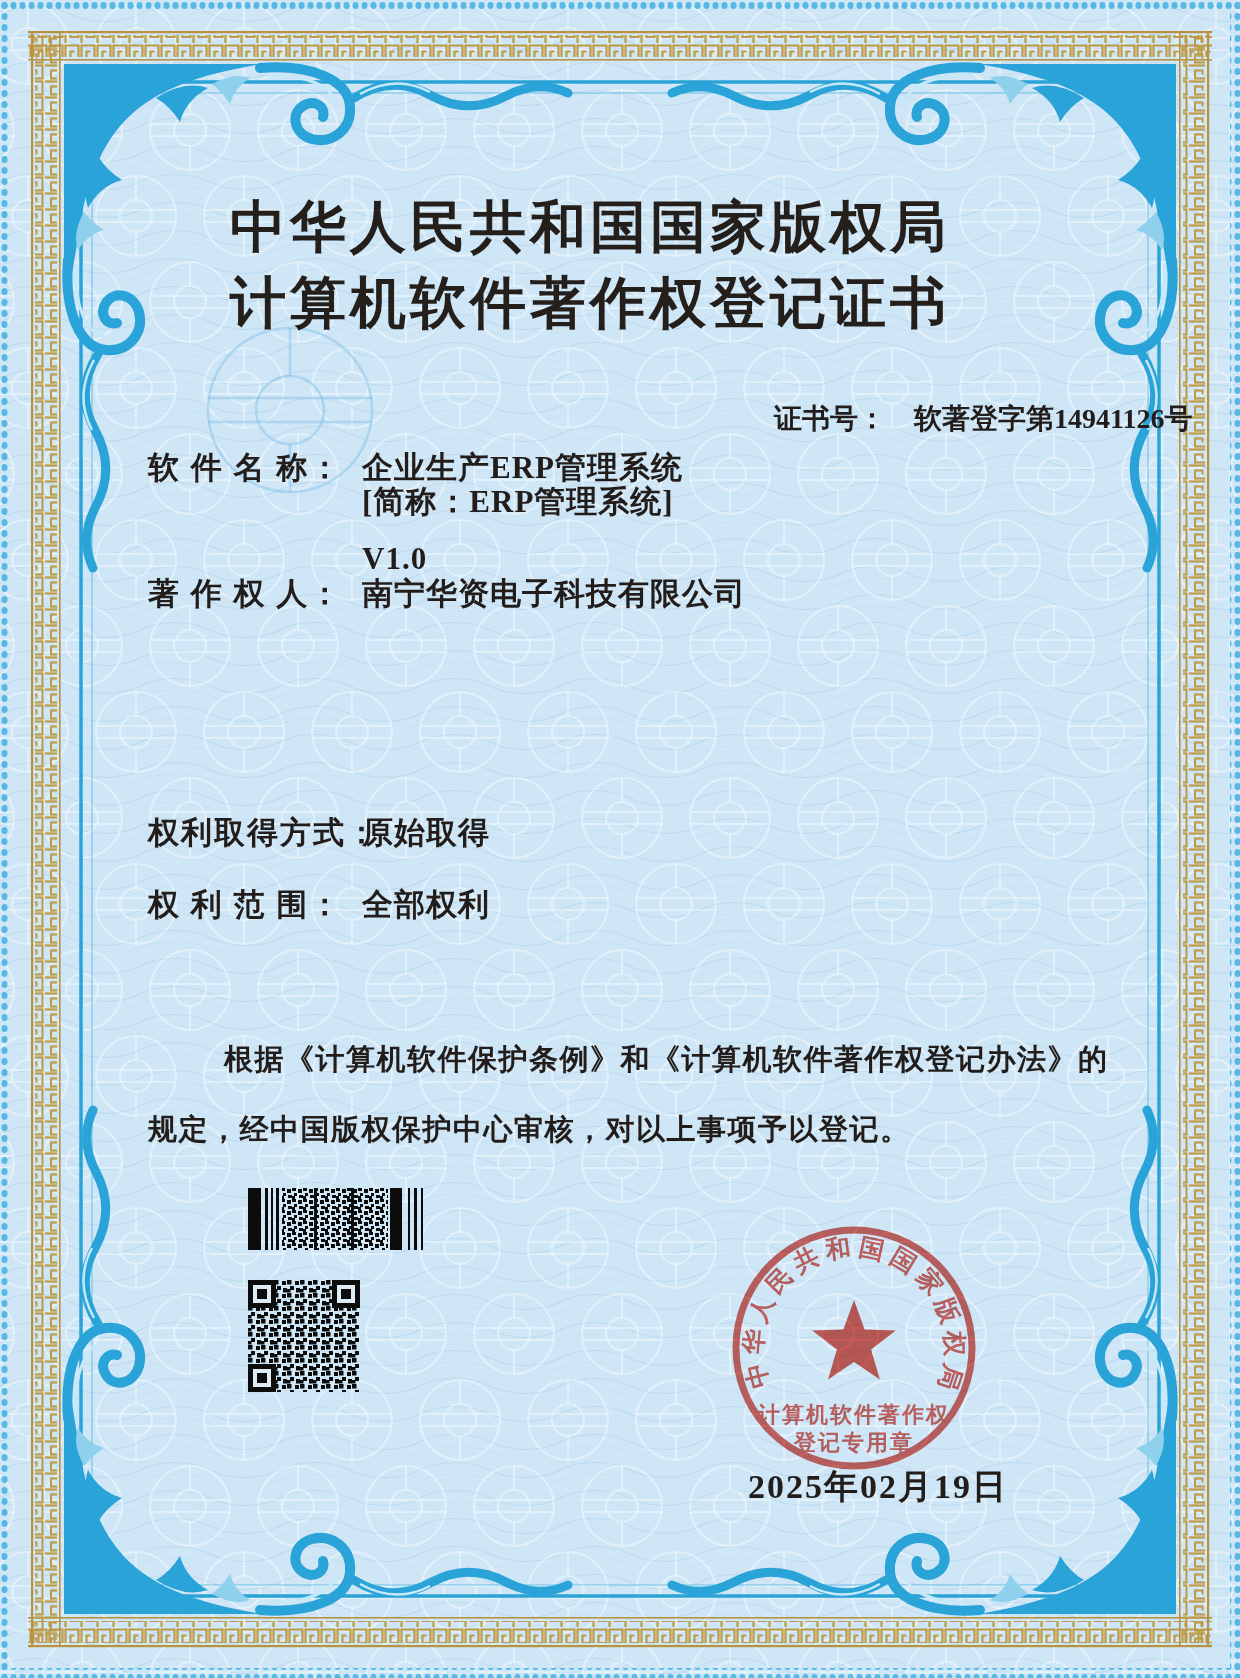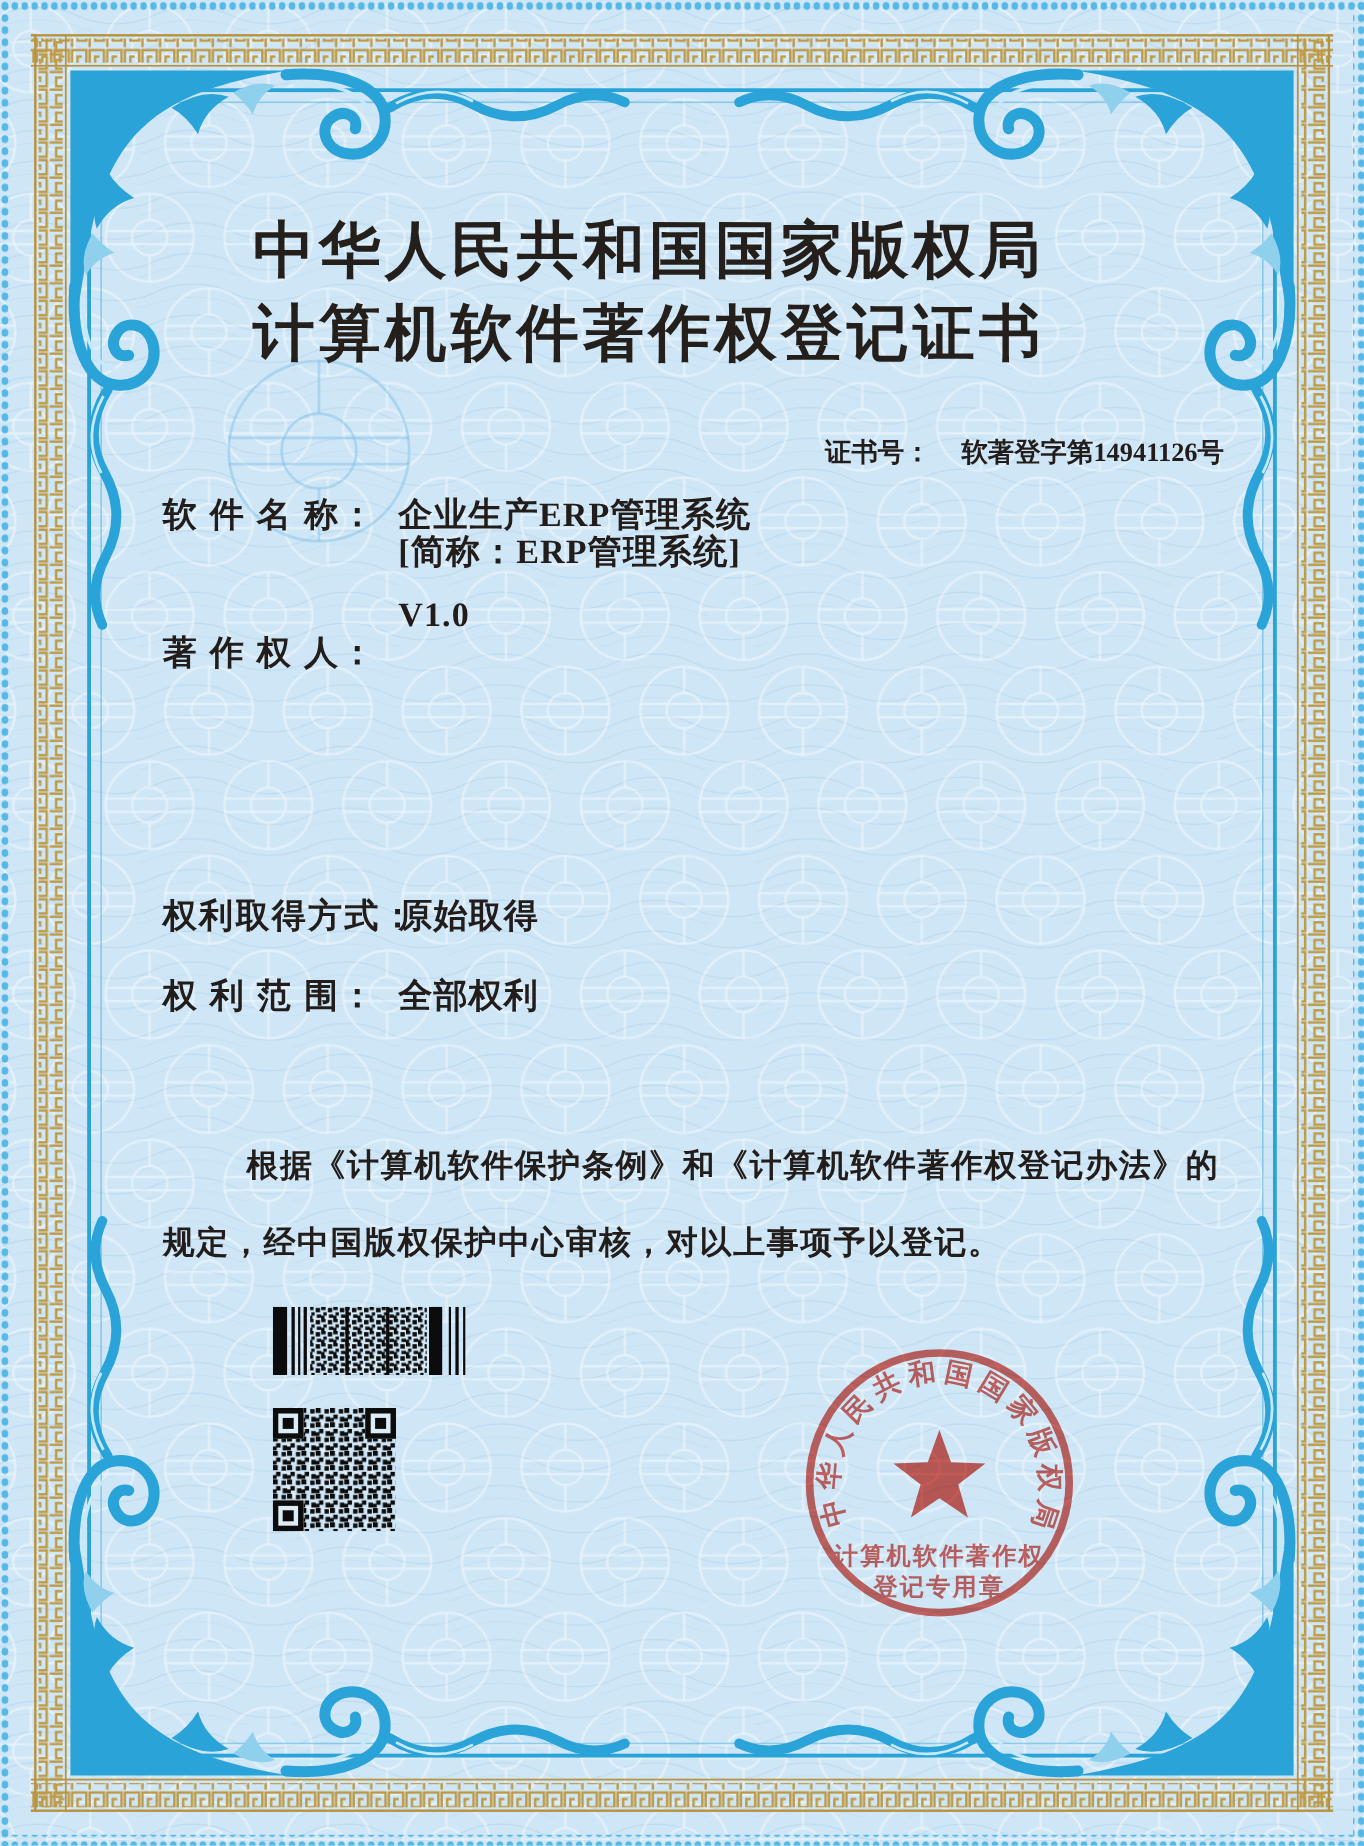--- a/index.html
+++ b/index.html
@@ -10,21 +10,21 @@
     color:#221d1a;
   }
   .page{position:absolute;inset:0;padding-left:20px;}
   svg.layer{position:absolute;left:0;top:0;}
   .abs{position:absolute;}
   .title{
     position:absolute;left:35px;width:1110px;text-align:center;
     font-size:56px;font-weight:bold;letter-spacing:4px;color:#241f1b;
     white-space:pre;
   }
-  .certno{position:absolute;top:368px;left:726px;font-size:24px;font-weight:bold;white-space:pre;}
+  .certno{position:absolute;top:368px;left:746px;font-size:28px;font-weight:bold;white-space:pre;}
   .certno .cn-val{margin-left:28px;}
   .row{position:absolute;left:0;width:100%;height:34px;text-align:right;}
   .lbl{position:absolute;left:148px;font-size:31px;font-weight:bold;letter-spacing:2px;white-space:pre;}
   .val{position:absolute;left:362px;font-size:31px;font-weight:bold;letter-spacing:1px;white-space:pre;}
   .para{position:absolute;left:148px;width:892px;font-size:29px;font-weight:bold;letter-spacing:1.5px;white-space:pre;font-family:Liberation Serif, serif;}
   .indent{text-indent:76px;}
   .date{position:absolute;left:748px;top:1464px;font-size:34px;font-weight:bold;letter-spacing:2px;}
   .sealsvg{mix-blend-mode:multiply;}
 </style>
 </head>
@@ -138,20 +138,21 @@
   </div>
   <div class="row" style="top:481px">
     <span class="val">[简称：ERP管理系统]</span>
   </div>
   <div class="row" style="top:541px">
     <span class="val">V1.0</span>
   </div>
 
   <div class="row" style="top:573px">
     <span class="lbl">著 作 权 人：</span>
+    <span class="val">南宁华资电子科技有限公司</span>
   </div>
 
   <div class="row" style="top:812px">
     <span class="lbl">权利取得方式：</span>
     <span class="val">原始取得</span>
   </div>
 
   <div class="row" style="top:884px">
     <span class="lbl">权 利 范 围：</span>
     <span class="val">全部权利</span>
@@ -228,14 +229,15 @@
       <circle cx="138" cy="138" r="118" fill="none" stroke="#d9534b" stroke-width="7"></circle>
       <polygon fill="#da4b40" points="138,90 148.6,119.4 179.8,120.4 155.1,139.6 163.9,169.6 138,152 112.1,169.6 120.9,139.6 96.2,120.4 127.4,119.4"></polygon>
       <text font-size="25" font-weight="bold" letter-spacing="6" fill="#d9534b" font-family="Liberation Serif, DejaVu Serif, serif">
         <textPath href="#sealArc" startOffset="2">中华人民共和国国家版权局</textPath>
       </text>
       <text x="138" y="212" text-anchor="middle" font-size="22" font-weight="bold" letter-spacing="2" fill="#d9534b" font-family="Liberation Serif, DejaVu Serif, serif">计算机软件著作权</text>
       <text x="138" y="240" text-anchor="middle" font-size="22" font-weight="bold" letter-spacing="2" fill="#d9534b" font-family="Liberation Serif, DejaVu Serif, serif">登记专用章</text>
     </g>
   </svg>
 
+  <div class="date">2025年02月19日</div>
 
 </div>
 
 </body></html>

